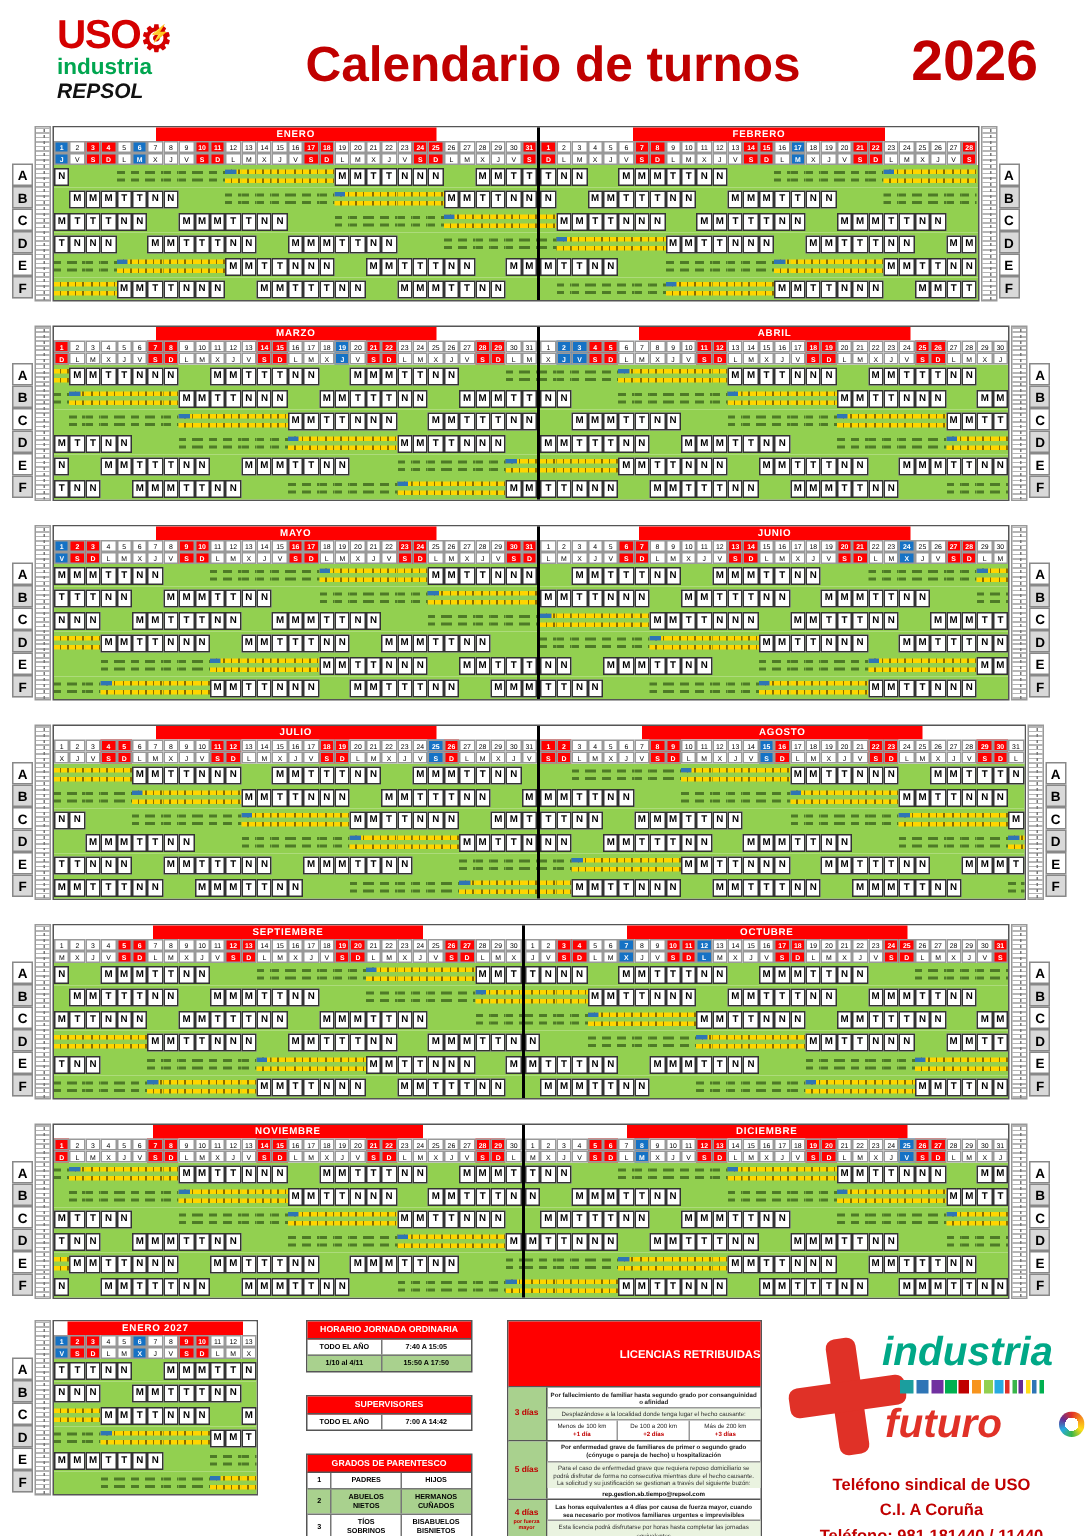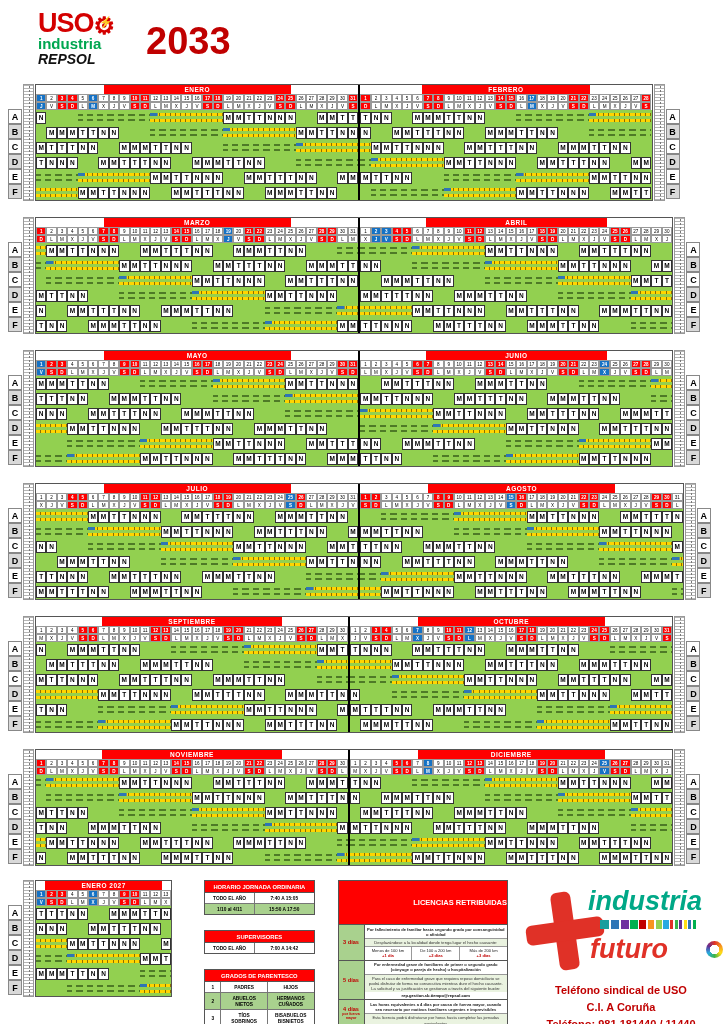--- a/index.html
+++ b/index.html
@@ -101,21 +101,22 @@
 </style>
 </head>
 <body>
 
 <div class="tophdr">
   <div class="uso-logo">
     <div class="uso-word"><span>USO</span><span class="uso-gear">⚙<span class="uso-bolt">⚡</span></span></div>
     <div class="uso-industria">industria</div>
     <div class="uso-repsol">REPSOL</div>
   </div>
-  <div class="year-title">2033</div>
+  <div class="main-title">Calendario de turnos</div>
+  <div class="year-title">2026</div>
 </div>
 
 <div id="cal">
     <div class="block">
       <div class="lblcol">
         <div class="lbl-spacer"></div>
         <div class="lblcell">A</div>
         <div class="lblcell alt">B</div>
         <div class="lblcell">C</div>
         <div class="lblcell alt">D</div>

